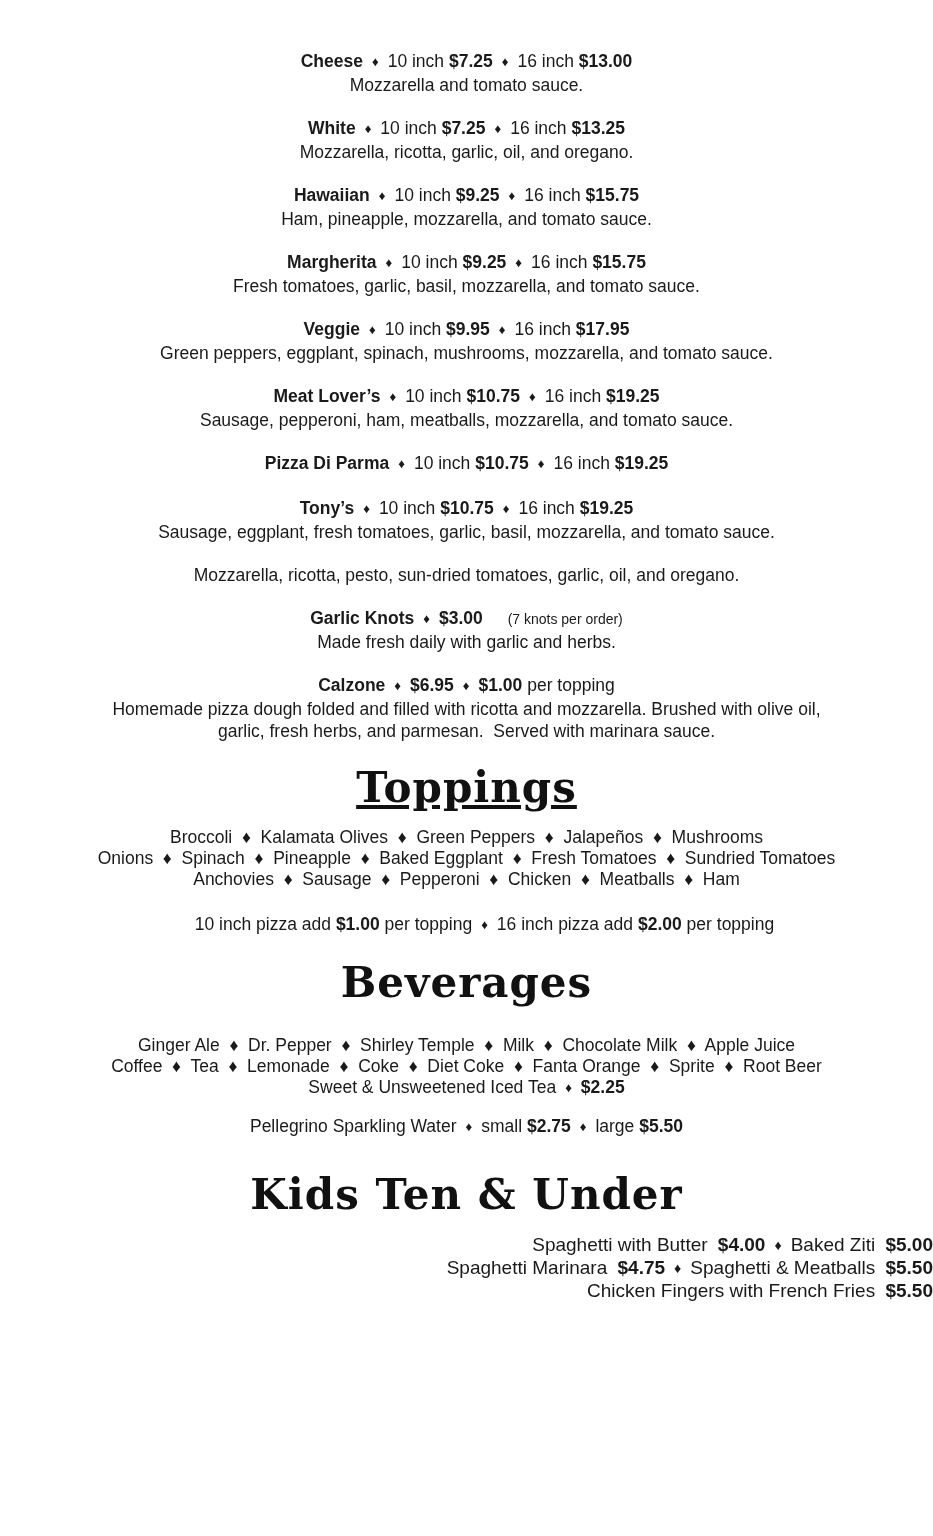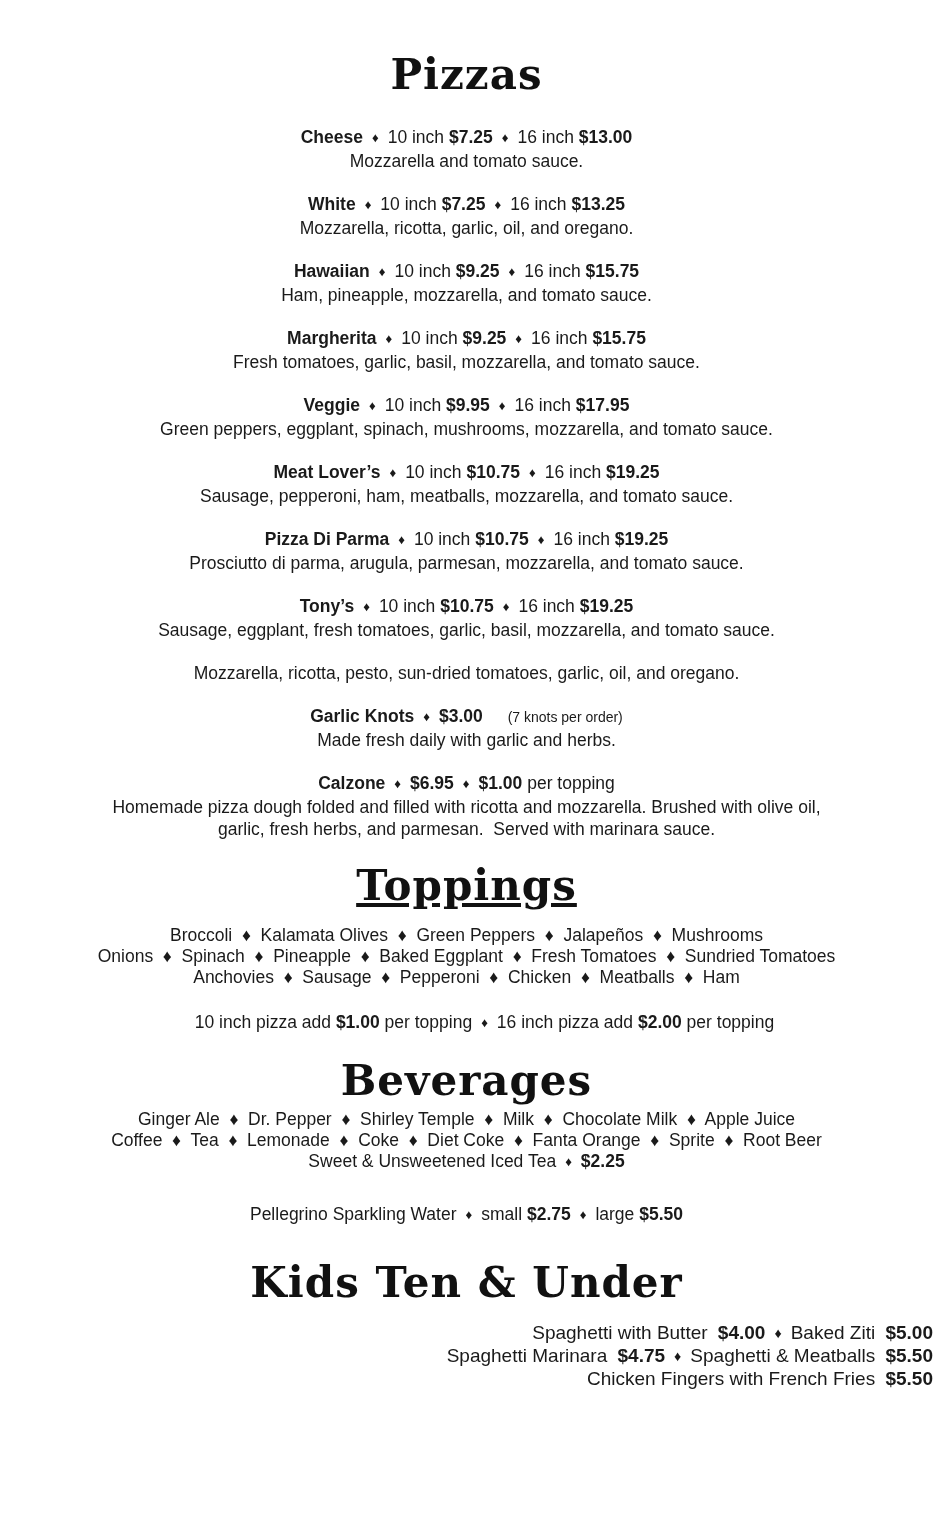--- a/index.html
+++ b/index.html
@@ -23,21 +23,21 @@
   .section-title {
     font-family: "DejaVu Serif", serif;
     font-weight: 700;
     font-size: 42px;
     line-height: 50px;
     letter-spacing: 1px;
     color: #111111;
   }
   #pizzas-title   { margin-bottom: 26px; }
   #toppings-title { margin-top: 0;  margin-bottom: 14px; text-decoration: underline; }
-  #beverages-title{ margin-top: 22px; margin-bottom: 3px; }
+  #beverages-title{ margin-top: 22px; margin-bottom: 27px; }
   #kids-title     { margin-top: 32px; margin-bottom: 14px; text-align: center; }
 
   .item { margin-bottom: 21px; }
   .headline {
     font-size: 17.5px;
     line-height: 22px;
   }
   .desc {
     font-size: 17.5px;
     line-height: 22px;
@@ -68,36 +68,35 @@
     margin-top: 24px;
     padding-left: 36px;
   }
   .bev-price-line {
     font-size: 17.5px;
     line-height: 21px;
   }
   .pellegrino-line {
     font-size: 17.5px;
     line-height: 21px;
-    margin-top: 31px;
+    margin-top: 17px;
   }
   .kids-line {
     font-size: 19px;
     line-height: 22px;
     text-align: right;
   }
   .gap { margin-left: 5px; }
 </style>
 </head>
 <body>
 
 <div class="menu">
 
   <div>
-    <div class="section-title" id="pizzas-title">Pizzas</div>
 
     <div class="item">
       <div class="headline">
         <span class="b">Cheese</span><span class="d">♦</span><span>10 inch</span>
         <span class="b">$7.25</span><span class="d">♦</span><span>16 inch</span>
         <span class="b">$13.00</span>
       </div>
       <div class="desc">Mozzarella and tomato sauce.</div>
     </div>
 
@@ -145,21 +144,20 @@
       </div>
       <div class="desc">Sausage, pepperoni, ham, meatballs, mozzarella, and tomato sauce.</div>
     </div>
 
     <div class="item">
       <div class="headline">
         <span class="b">Pizza Di Parma</span><span class="d">♦</span><span>10 inch</span>
         <span class="b">$10.75</span><span class="d">♦</span><span>16 inch</span>
         <span class="b">$19.25</span>
       </div>
-      <div class="desc">Prosciutto di parma, arugula, parmesan, mozzarella, and tomato sauce.</div>
     </div>
 
     <div class="item">
       <div class="headline">
         <span class="b">Tony’s</span><span class="d">♦</span><span>10 inch</span>
         <span class="b">$10.75</span><span class="d">♦</span><span>16 inch</span>
         <span class="b">$19.25</span>
       </div>
       <div class="desc">Sausage, eggplant, fresh tomatoes, garlic, basil, mozzarella, and tomato sauce.</div>
     </div>

